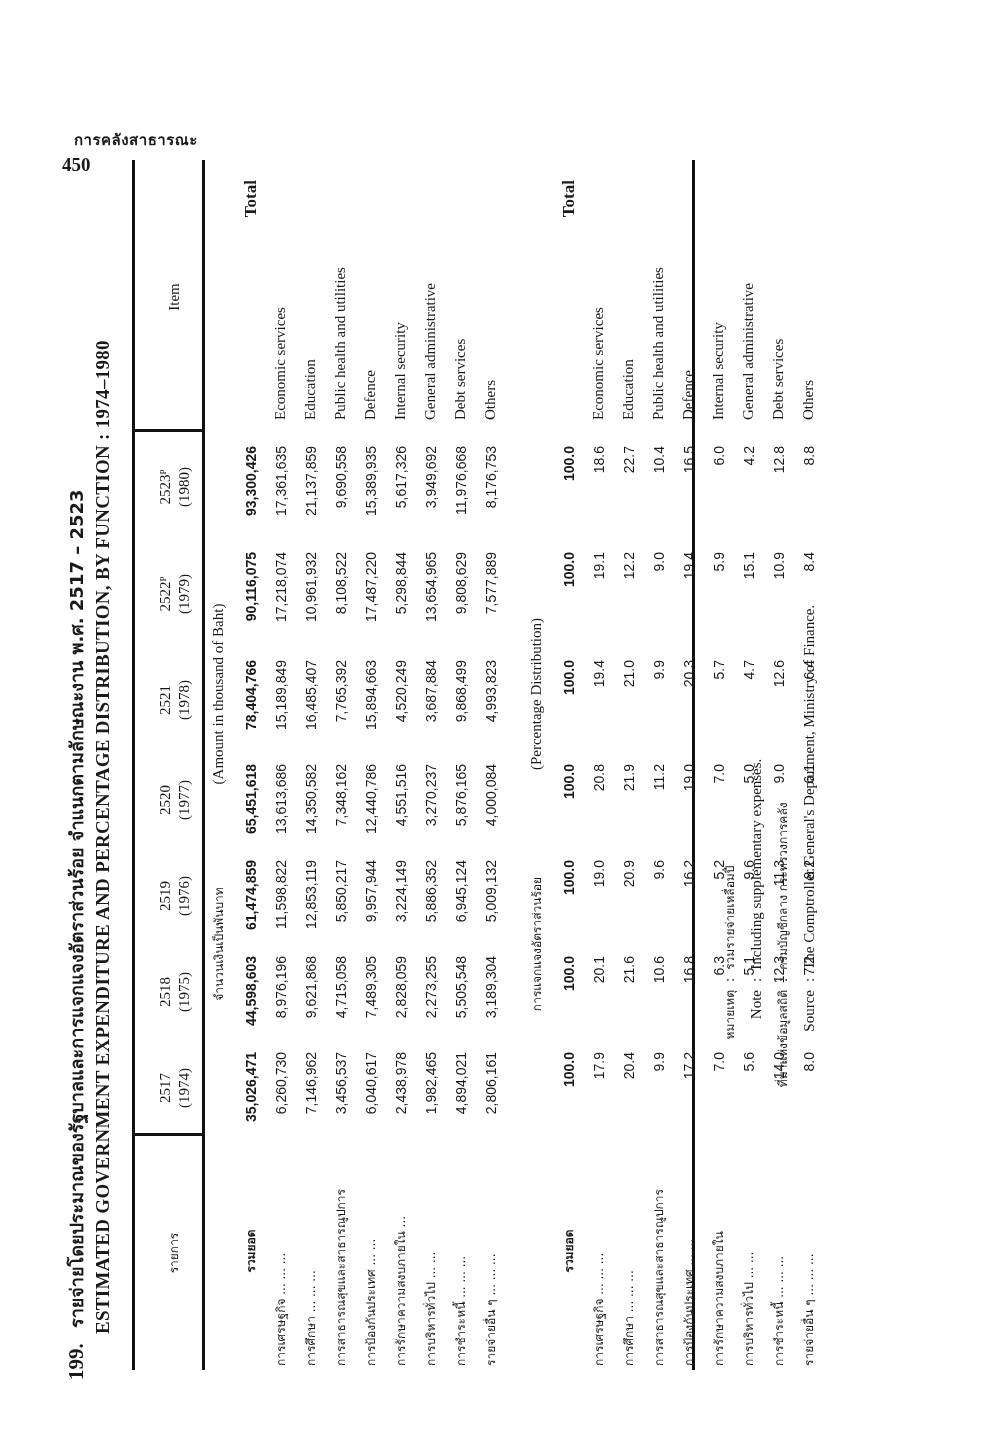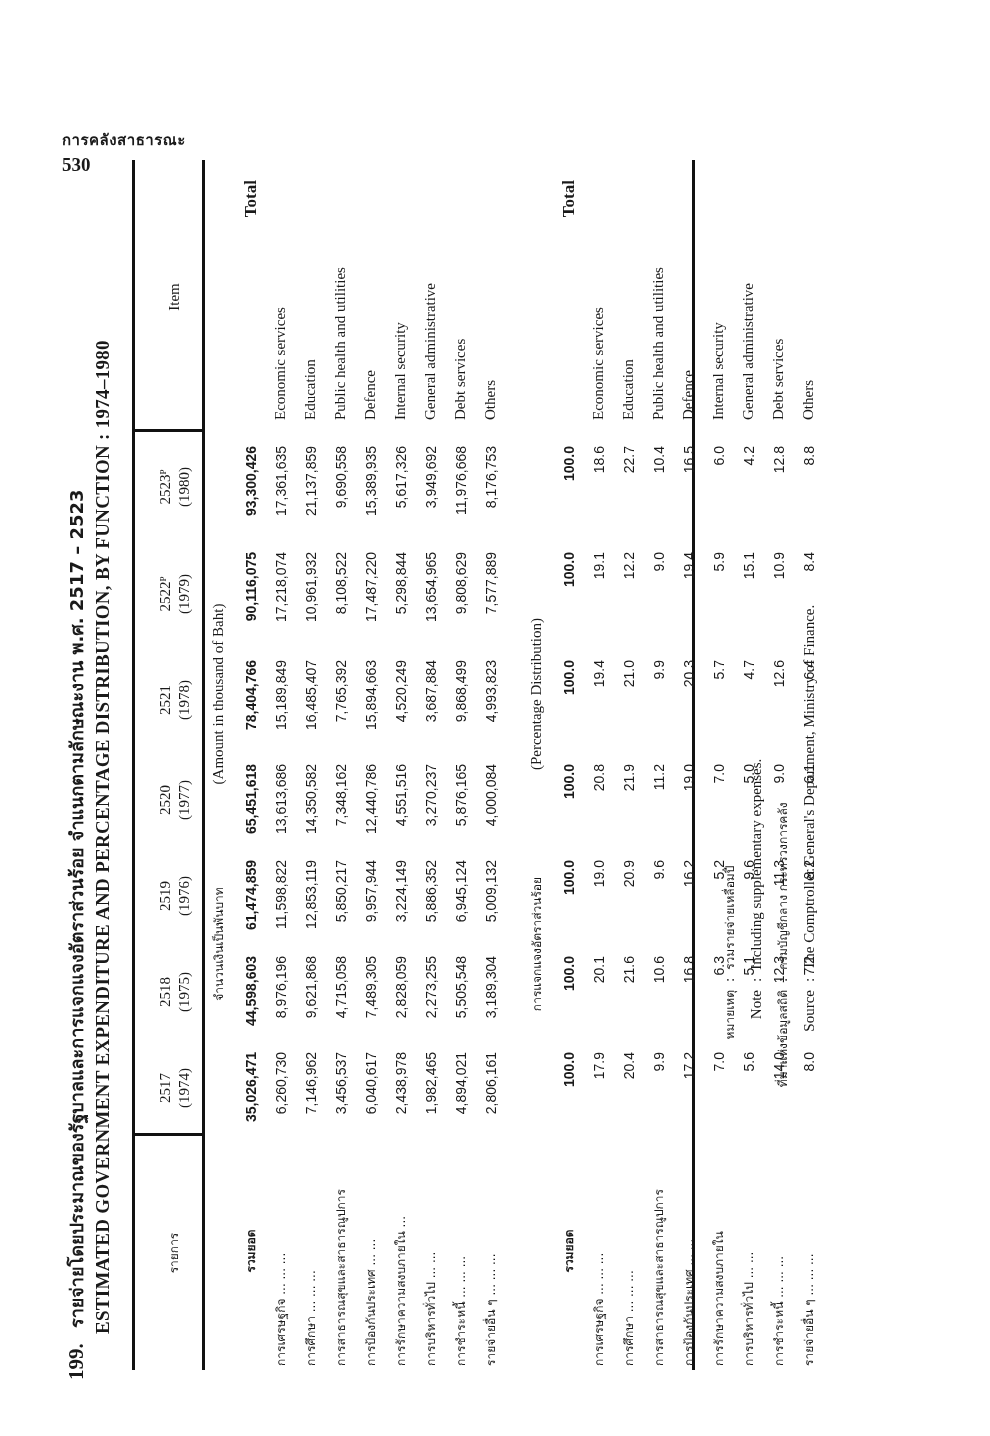--- a/index.html
+++ b/index.html
@@ -1,18 +1,18 @@
 <!DOCTYPE html>
 <html><head>
 <meta charset="utf-8">
 <style>
   html, body { margin:0; padding:0; background:#ffffff; }
   body { width:990px; height:1436px; position:relative; overflow:hidden; font-family:"Liberation Serif", serif; color:#1a1a1a; }
   .header { position:absolute; left:62px; top:128px; }
-  .header .pub { font-family:"DejaVu Sans", sans-serif; font-size:15px; font-weight:bold; letter-spacing:0.5px; }
+  .header .pub { font-family:"DejaVu Sans", sans-serif; font-size:15px; font-weight:bold; letter-spacing:0.5px;margin-left:12px; }
   .header .page { font-size:19px; font-weight:bold; margin-top:2px; }
   
   .sheet { position:absolute; width:1240px; height:800px; left:60px; top:1380px; transform-origin:0 0; transform:rotate(-90deg); }
   .title1 { position:absolute; left:0; top:2px; font-size:21px; font-weight:bold; white-space:nowrap; }
   .title1 .num { margin-right:10px; }
   .title1 .thai { font-family:"DejaVu Sans", sans-serif; font-size:18px; }
   .title2 { position:absolute; left:46px; top:32px; font-size:19px; font-weight:bold; white-space:nowrap; letter-spacing:0.3px; }
   .rule { position:absolute; left:10px; width:1210px; border-top:3px solid #111; }
   .vrule { position:absolute; border-left:3px solid #111; }
   table { position:absolute; left:10px; top:92px; width:1210px; border-collapse:collapse; font-size:15px; }
@@ -30,21 +30,21 @@
   .notes .row { white-space:nowrap; }
   .notes .lbl { display:inline-block; width:190px; text-align:right; }
   .notes .thai { font-family:"DejaVu Sans", sans-serif; font-size:12px; }
   .notes .sep { margin:0 8px; }
 </style>
 </head>
 <body>
 
 <div class="header">
   <div class="pub">การคลังสาธารณะ</div>
-  <div class="page">530</div>
+  <div class="page">450</div>
 </div>
 
 <div class="sheet">
   <div class="title1">
     <span class="num">199.</span>
     <span class="thai">รายจ่ายโดยประมาณของรัฐบาลและการแจกแจงอัตราส่วนร้อย จำแนกตามลักษณะงาน พ.ศ. 2517 – 2523</span>
   </div>
   <div class="title2">ESTIMATED GOVERNMENT EXPENDITURE AND PERCENTAGE DISTRIBUTION, BY FUNCTION : 1974–1980</div>
 
   <div class="rule" style="top:72px"></div>

